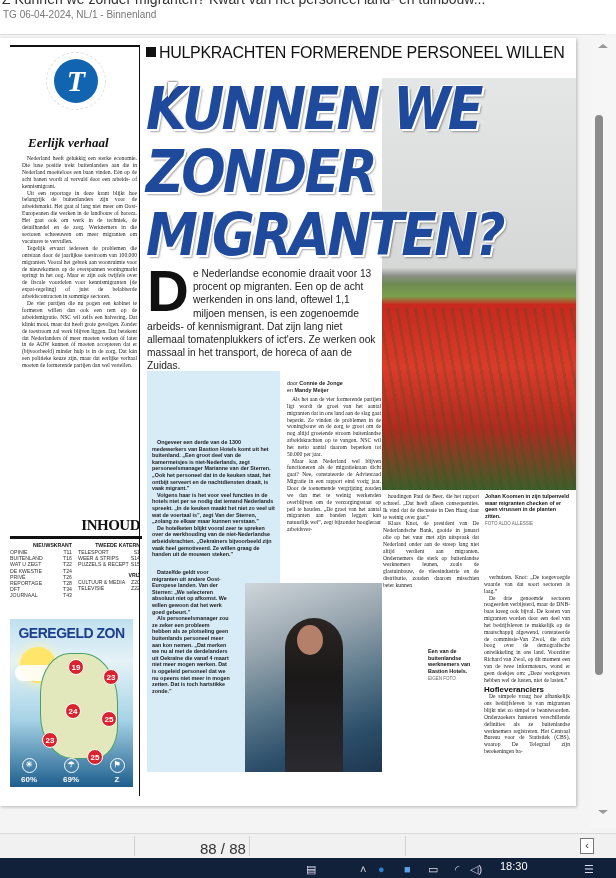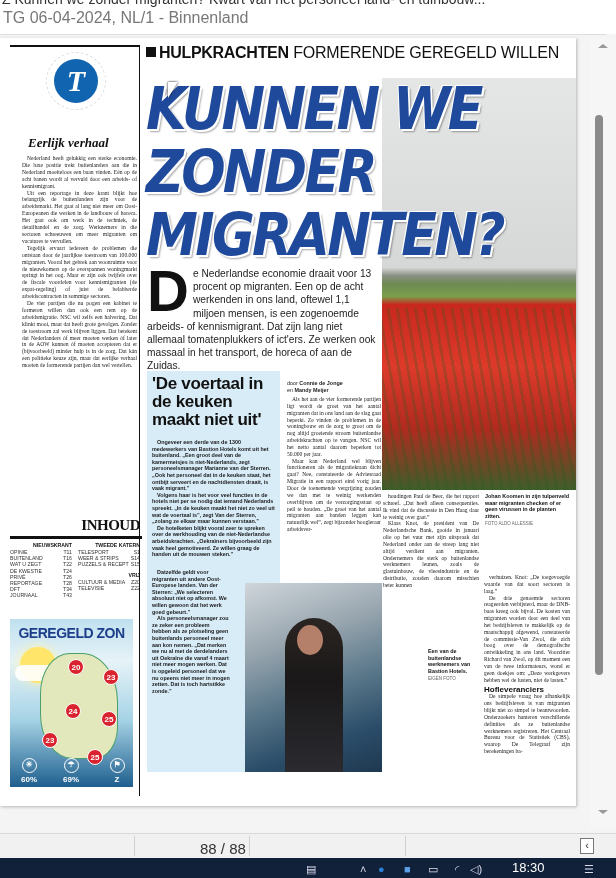--- a/index.html
+++ b/index.html
@@ -2,21 +2,21 @@
 <html><head>
 <meta charset="utf-8">
 <style>
   * { box-sizing: border-box; margin: 0; padding: 0; }
   html, body { width: 616px; height: 878px; overflow: hidden; background: #f4f4f4; font-family: "Liberation Sans", sans-serif; }
   #app { position: relative; width: 616px; height: 878px; background: #f4f4f4; }
 
   
   .hdr { position: absolute; left: 0; top: 0; width: 616px; height: 34px; background: #fff; }
   .hdr .title-cut { position: absolute; left: 2px; top: -9px; font-size: 14px; color: #333; white-space: nowrap; }
-  .hdr .sub { position: absolute; left: 3px; top: 9px; font-size: 16px; color: #777; }
+  .hdr .sub { position: absolute; left: 3px; top: 9px; font-size: 10px; color: #777; }
   .hdr-line { position: absolute; left: 0; top: 34px; width: 606px; height: 1px; background: #ddd; }
 
   
   .page { position: absolute; left: 0; top: 38px; width: 576px; height: 768px; background: #fff; box-shadow: 1px 1px 3px rgba(0,0,0,0.25); overflow: hidden; }
 
   
   .lcol { position: absolute; left: 10px; top: 7px; width: 130px; height: 751px; border-top: 2px solid #111; border-right: 1px solid #111; }
   .logo { position: absolute; left: 44px; top: 12px; width: 44px; height: 44px; border-radius: 50%; background: #1064b0; color: #fff; font-family: "Liberation Serif", serif; font-size: 30px; font-weight: bold; text-align: center; line-height: 44px; font-style: italic; }
   .logo-ring { position: absolute; left: 36px; top: 5px; width: 60px; height: 58px; border-radius: 50%; border: 1px dashed #ddd; }
   .edit-title { position: absolute; left: 18px; top: 88px; font-family: "Liberation Serif", serif; font-style: italic; font-weight: bold; font-size: 13px; color: #111; }
@@ -36,21 +36,21 @@
   .weather .sun { position: absolute; left: 10px; top: 28px; width: 36px; height: 36px; border-radius: 50%; background: #ffe66a; box-shadow: 0 0 12px #fff3a8; }
   .weather .cloud { position: absolute; left: 5px; top: 46px; width: 46px; height: 16px; border-radius: 10px; background: #fff; opacity: .9; }
   .weather .land { position: absolute; left: 30px; top: 34px; width: 78px; height: 106px; background: #e2e8bb; border: 1px solid #4aa06a; border-radius: 38% 46% 30% 42%; }
   .weather .temp { position: absolute; width: 16px; height: 16px; border-radius: 50%; background: #d9232e; color: #fff; font-size: 8px; font-weight: bold; line-height: 16px; text-align: center; border: 1px solid #fff; }
   .weather .stat { position: absolute; bottom: 3px; width: 30px; text-align: center; color: #fff; font-size: 8px; font-weight: bold; }
   .weather .stat .ic { display: block; margin: 0 auto 2px; width: 15px; height: 15px; border: 1.5px solid #fff; border-radius: 50%; font-size: 8px; line-height: 12px; }
 
   
   .kicker { position: absolute; left: 146px; top: 6px; font-size: 16px; white-space: nowrap; color: #111; }
   .kicker .sq { display: inline-block; width: 10px; height: 10px; background: #111; margin-right: 3px; vertical-align: 1px; }
-  .kicker b { font-weight: 700; letter-spacing: -0.3px; text-align: center; }
+  .kicker b { font-weight: 400; letter-spacing: -0.3px; text-align: center; }
   .kicker span.rest { font-weight: normal; letter-spacing: -0.2px; }
 
   .photo-tulips { position: absolute; left: 382px; top: 40px; width: 194px; height: 412px;
     background:
       linear-gradient(#e5e6e6 0%, #d6d8d8 46%, #8a8f84 48%, #6e8a52 50%, #7aa04c 53%, #c8281e 55%, #de3a2a 70%, #b12a1f 85%, #3e5e2a 100%); }
   .photo-tulips::after { content: ""; position: absolute; left: 0; top: 230px; width: 194px; height: 182px;
     background: repeating-linear-gradient(80deg, rgba(40,90,30,.25) 0 3px, transparent 3px 9px); }
 
   .headline { position: absolute; left: 146px; top: 40px; width: 430px; font-family: "DejaVu Sans", sans-serif; font-weight: bold; font-style: italic; font-size: 58px; line-height: 63px; color: #1f4a9c; letter-spacing: -3px; text-shadow: 2px 2px 0 #fff, -1px -1px 0 #fff, 3px 3px 2px rgba(0,0,0,0.35); transform: scaleX(0.9); transform-origin: left; z-index: 3; }
   .headline div { white-space: nowrap; }
@@ -93,21 +93,21 @@
 
   
   .status { position: absolute; left: 0; top: 833px; width: 616px; height: 25px; background: #f1f1f1; border-top: 1px solid #d8d8d8; }
   .status .sep { position: absolute; top: 2px; width: 1px; height: 20px; background: #d0d0d0; }
   .status .pg { position: absolute; left: 200px; top: 6px; font-size: 15px; color: #333; }
   .status .collapse { position: absolute; left: 580px; top: 4px; width: 14px; height: 16px; border: 1px solid #777; background: #fff; font-size: 11px; line-height: 13px; text-align: center; color: #333; }
 
   
   .taskbar { position: absolute; left: 0; top: 858px; width: 616px; height: 20px; background: #12213a; }
   .taskbar .ticon { position: absolute; top: 5px; color: #dde; font-size: 11px; line-height: 12px; }
-  .taskbar .clock { position: absolute; left: 512px; top: 2px; color: #fff; font-size: 13px; }
+  .taskbar .clock { position: absolute; left: 500px; top: 2px; color: #fff; font-size: 11px; }
 
   .cursor { position: absolute; left: 168px; top: 82px; width: 0; height: 0; z-index: 10; border-left: 0 solid transparent; border-right: 10px solid transparent; border-top: 16px solid #fff; filter: drop-shadow(0 0 1px #000); }
 </style>
 </head>
 <body>
 
 <div id="app">
 
   <div class="hdr">
     <div class="title-cut">Z Kunnen we zonder migranten? Kwart van het personeel land- en tuinbouw...</div>
@@ -192,52 +192,51 @@
               </div>
             </div>
           </div>
       </div>
 
       <div class="weather">
         <div class="wtitle">GEREGELD ZON</div>
         <div class="sun"></div>
         <div class="cloud"></div>
         <div class="land"></div>
-        <div class="temp" style="left:58px;top:40px">20</div>
+        <div class="temp" style="left:58px;top:40px">19</div>
         <div class="temp" style="left:93px;top:50px">23</div>
         <div class="temp" style="left:55px;top:84px">24</div>
         <div class="temp" style="left:91px;top:92px">25</div>
         <div class="temp" style="left:32px;top:113px">23</div>
         <div class="temp" style="left:77px;top:130px">25</div>
         <div class="stat" style="left:4px"><span class="ic">☀</span><span>60%</span></div>
         <div class="stat" style="left:46px"><span class="ic">☂</span><span>69%</span></div>
         <div class="stat" style="left:92px"><span class="ic">⚑</span><span>Z</span></div>
       </div>
     </div>
 
     <div class="kicker">
       <span class="sq"></span><b>HULPKRACHTEN</b>
-      <span class="rest">FORMERENDE GEREGELD WILLEN</span>
+      <span class="rest">FORMERENDE PERSONEEL WILLEN</span>
     </div>
 
     <div class="photo-tulips"></div>
 
     <div class="headline">
       <div>KUNNEN WE</div>
       <div>ZONDER</div>
       <div>MIGRANTEN?</div>
     </div>
 
     <div class="intro">
       <span class="D">D</span>
       <span>e Nederlandse economie draait voor 13 procent op migranten. Een op de acht werkenden in ons land, oftewel 1,1 miljoen mensen, is een zogenoemde arbeids- of kennismigrant. Dat zijn lang niet allemaal tomatenplukkers of ict'ers. Ze werken ook massaal in het transport, de horeca of aan de Zuidas.</span>
     </div>
 
     <div class="sidebar-box">
-      <h2>'De voertaal in de keuken maakt niet uit'</h2>
       <div class="sb-text" id="sb-wide">
           <p>Ongeveer een derde van de 1300 medewerkers van Bastion Hotels komt uit het buitenland. „Een groot deel van de kamermeisjes is niet-Nederlands, zegt personeelsmanager Marianne van der Sterren. „Ook het personeel dat in de keuken staat, het ontbijt serveert en de nachtdiensten draait, is vaak migrant.”</p>
           <p>Volgens haar is het voor veel functies in de hotels niet per se nodig dat iemand Nederlands spreekt. „In de keuken maakt het niet zo veel uit wat de voertaal is”, zegt Van der Sterren, „zolang ze elkaar maar kunnen verstaan.”</p>
           <p>De hotelketen blijkt vooral zeer te spreken over de werkhouding van de niet-Nederlandse arbeidskrachten. „Oekraïners bijvoorbeeld zijn vaak heel gemotiveerd. Ze willen graag de handen uit de mouwen steken.”</p>
         </div>
       <div class="sb-narrow" id="sb-narrow">
           <p>Datzelfde geldt voor migranten uit andere Oost-Europese landen. Van der Sterren: „We selecteren absoluut niet op afkomst. We willen gewoon dat het werk goed gebeurt.”</p>
           <p>Als personeelsmanager zou ze zeker een probleem hebben als ze plotseling geen buitenlands personeel meer aan kon nemen. „Dat merken we nu al met de derdelanders uit Oekraïne die vanaf 4 maart niet meer mogen werken. Dat is opgeleid personeel dat we nu opeens niet meer in mogen zetten. Dat is toch hartstikke zonde.”</p>
         </div>
     </div>

